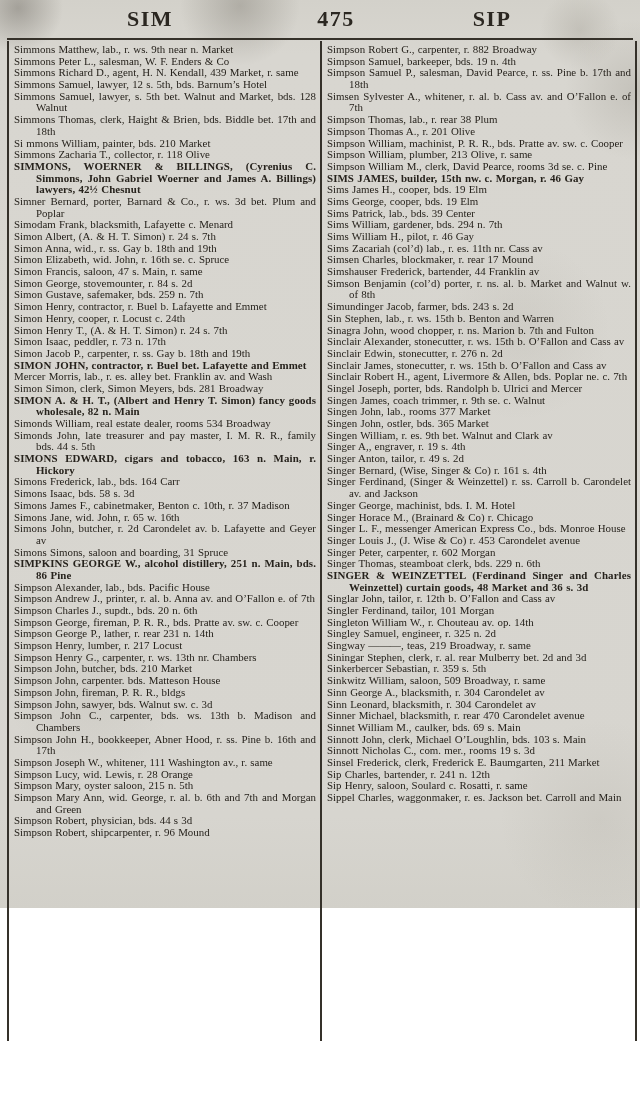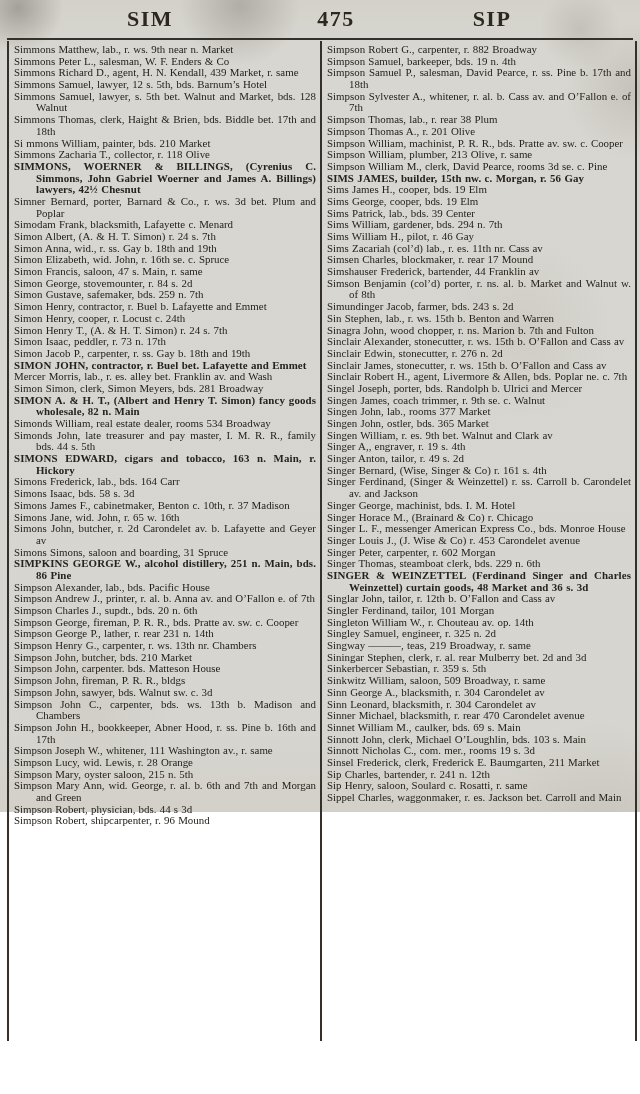--- a/index.html
+++ b/index.html
@@ -1,21 +1,21 @@
 <!DOCTYPE html>
 <html><head>
 <meta charset="utf-8">
 <style>
   html,body{margin:0;padding:0;}
   body{
     width:640px;height:1094px;overflow:hidden;
     font-family:"Liberation Serif","DejaVu Serif",serif;
   }
   .page{
-    position:relative;width:640px;height:812px;box-sizing:border-box;
+    position:relative;width:640px;height:908px;box-sizing:border-box;
     background-color:#d7d5cf;
     background-image:
       radial-gradient(circle 45px at 18px 8px, rgba(75,70,62,.35), transparent 45px),
       radial-gradient(circle 60px at 240px 6px, rgba(85,80,70,.28), transparent 60px),
       radial-gradient(circle 40px at 580px 30px, rgba(120,115,102,.20), transparent 40px),
       radial-gradient(circle 70px at 635px 90px, rgba(110,105,92,.18), transparent 70px),
       radial-gradient(circle 90px at 520px 330px, rgba(125,120,106,.10), transparent 90px),
       radial-gradient(circle 80px at 90px 700px, rgba(125,120,106,.08), transparent 80px),
       radial-gradient(circle 100px at 600px 820px, rgba(120,115,100,.10), transparent 100px),
       radial-gradient(circle 120px at 320px 1070px, rgba(120,115,100,.10), transparent 120px),
@@ -99,45 +99,46 @@
         <p class="entry">Simons James F., cabinetmaker, Benton c. 10th, r. 37 Madison</p>
         <p class="entry">Simons Jane, wid. John, r. 65 w. 16th</p>
         <p class="entry">Simons John, butcher, r. 2d Carondelet av. b. Lafayette and Geyer av</p>
         <p class="entry">Simons Simons, saloon and boarding, 31 Spruce</p>
         <p class="entry bold">SIMPKINS GEORGE W., alcohol distillery, 251 n. Main, bds. 86 Pine</p>
         <p class="entry">Simpson Alexander, lab., bds. Pacific House</p>
         <p class="entry">Simpson Andrew J., printer, r. al. b. Anna av. and O’Fallon e. of 7th</p>
         <p class="entry">Simpson Charles J., supdt., bds. 20 n. 6th</p>
         <p class="entry">Simpson George, fireman, P. R. R., bds. Pratte av. sw. c. Cooper</p>
         <p class="entry">Simpson George P., lather, r. rear 231 n. 14th</p>
+        <p class="entry">Simpson Henry, lumber, r. 217 Locust</p>
         <p class="entry">Simpson Henry G., carpenter, r. ws. 13th nr. Chambers</p>
         <p class="entry">Simpson John, butcher, bds. 210 Market</p>
         <p class="entry">Simpson John, carpenter. bds. Matteson House</p>
         <p class="entry">Simpson John, fireman, P. R. R., bldgs</p>
         <p class="entry">Simpson John, sawyer, bds. Walnut sw. c. 3d</p>
         <p class="entry">Simpson John C., carpenter, bds. ws. 13th b. Madison and Chambers</p>
         <p class="entry">Simpson John H., bookkeeper, Abner Hood, r. ss. Pine b. 16th and 17th</p>
         <p class="entry">Simpson Joseph W., whitener, 111 Washington av., r. same</p>
         <p class="entry">Simpson Lucy, wid. Lewis, r. 28 Orange</p>
         <p class="entry">Simpson Mary, oyster saloon, 215 n. 5th</p>
         <p class="entry">Simpson Mary Ann, wid. George, r. al. b. 6th and 7th and Morgan and Green</p>
         <p class="entry">Simpson Robert, physician, bds. 44 s 3d</p>
         <p class="entry">Simpson Robert, shipcarpenter, r. 96 Mound</p>
       </div>
     <div class="col" id="col-right">
         <p class="entry">Simpson Robert G., carpenter, r. 882 Broadway</p>
         <p class="entry">Simpson Samuel, barkeeper, bds. 19 n. 4th</p>
         <p class="entry">Simpson Samuel P., salesman, David Pearce, r. ss. Pine b. 17th and 18th</p>
-        <p class="entry">Simpson Sylvester A., whitener, r. al. b. Cass av. and O’Fallon e. of 7th</p>
+        <p class="entry">Simsen Sylvester A., whitener, r. al. b. Cass av. and O’Fallon e. of 7th</p>
         <p class="entry">Simpson Thomas, lab., r. rear 38 Plum</p>
         <p class="entry">Simpson Thomas A., r. 201 Olive</p>
         <p class="entry">Simpson William, machinist, P. R. R., bds. Pratte av. sw. c. Cooper</p>
         <p class="entry">Simpson William, plumber, 213 Olive, r. same</p>
         <p class="entry">Simpson William M., clerk, David Pearce, rooms 3d se. c. Pine</p>
-        <p class="entry bold">SIMS JAMES, builder, 15th nw. c. Morgan, r. 56 Gay</p>
+        <p class="entry bold">SIMS JAMES, builder, 15th nw. c. Morgan, r. 46 Gay</p>
         <p class="entry">Sims James H., cooper, bds. 19 Elm</p>
         <p class="entry">Sims George, cooper, bds. 19 Elm</p>
         <p class="entry">Sims Patrick, lab., bds. 39 Center</p>
         <p class="entry">Sims William, gardener, bds. 294 n. 7th</p>
         <p class="entry">Sims William H., pilot, r. 46 Gay</p>
         <p class="entry">Sims Zacariah (col’d) lab., r. es. 11th nr. Cass av</p>
         <p class="entry">Simsen Charles, blockmaker, r. rear 17 Mound</p>
         <p class="entry">Simshauser Frederick, bartender, 44 Franklin av</p>
         <p class="entry">Simson Benjamin (col’d) porter, r. ns. al. b. Market and Walnut w. of 8th</p>
         <p class="entry">Simundinger Jacob, farmer, bds. 243 s. 2d</p>

